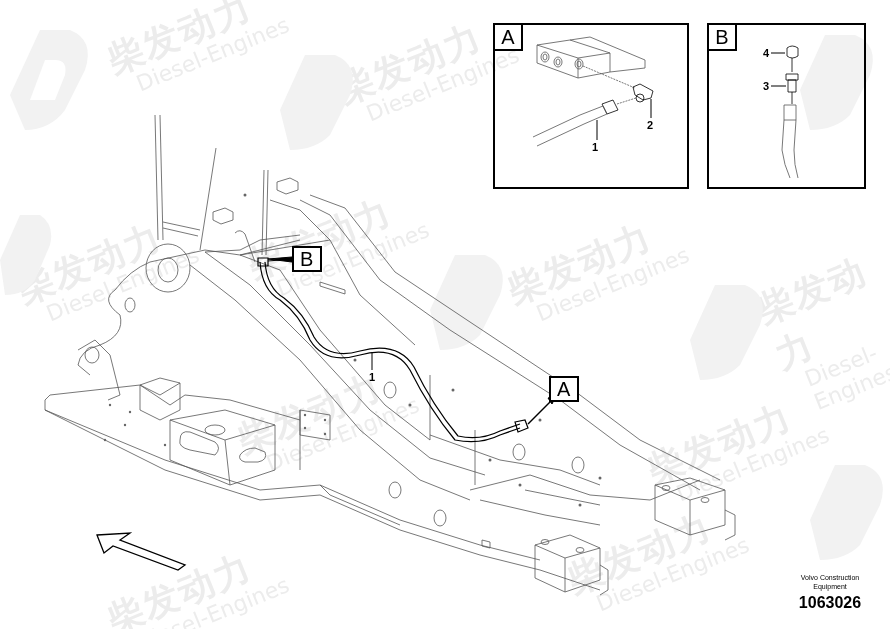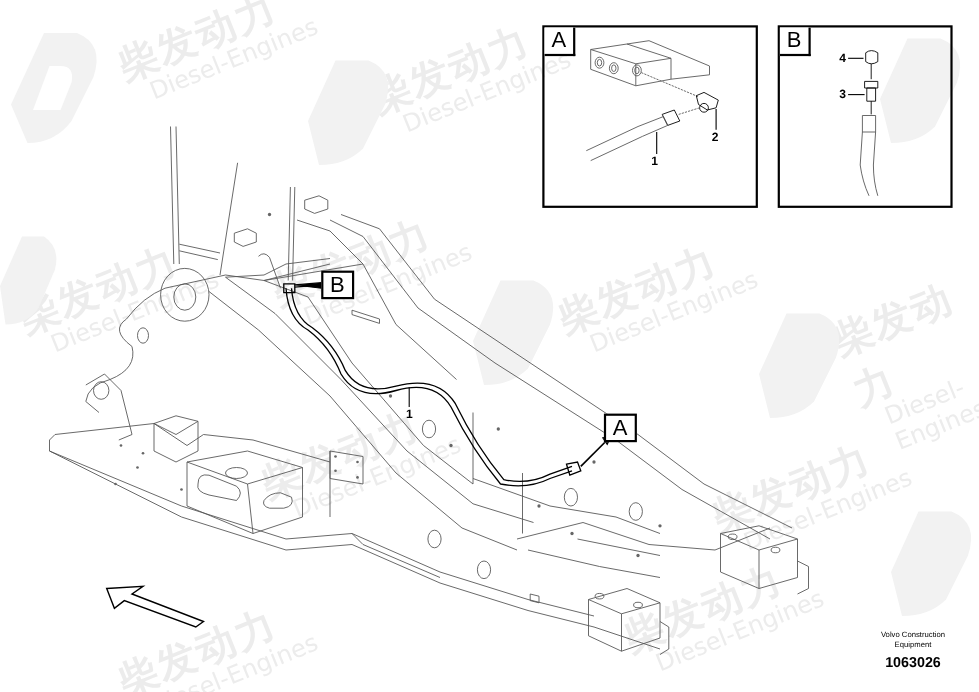--- a/index.html
+++ b/index.html
@@ -10,21 +10,21 @@
   .wm-cn { font-family: "DejaVu Sans", sans-serif; font-weight: bold; font-size: 36px; color: #ececec; letter-spacing: 2px; display:block; }
   .wm-en { font-family: "DejaVu Sans", sans-serif; font-size: 22px; color: #ececec; display:block; margin-left: 18px; margin-top: -6px; }
   .callout-box { position: absolute; border: 2px solid #000; background: #fff; }
   .callout-letter { position: absolute; font-family: "Liberation Sans", sans-serif; font-size: 20px; color: #000; line-height: 1; }
   .num { position: absolute; font-family: "Liberation Sans", sans-serif; font-size: 11px; font-weight: bold; color: #000; line-height: 1; }
   .detail-frame { position: absolute; border: 2px solid #000; background: transparent; }
   .detail-tag { position: absolute; border-right: 2px solid #000; border-bottom: 2px solid #000; background: #fff;
                 font-family: "Liberation Sans", sans-serif; font-size: 20px; text-align: center; line-height: 24px; }
   .footer { position: absolute; left: 780px; top: 573px; width: 100px; text-align: center; color: #000; }
   .footer .brand { font-size: 7px; line-height: 9px; }
-  .footer .docno { font-size: 13px; font-weight: bold; margin-top: 3px; text-align: center; }
+  .footer .docno { font-size: 16px; font-weight: bold; margin-top: 3px; text-align: center; }
 </style>
 </head>
 <body>
 
 <div class="wm" style="left:100px;top:40px;">
     <span class="wm-cn">柴发动力</span>
     <span class="wm-en">Diesel-Engines</span>
   </div>
 <div class="wm" style="left:330px;top:70px;">
     <span class="wm-cn">柴发动力</span>

